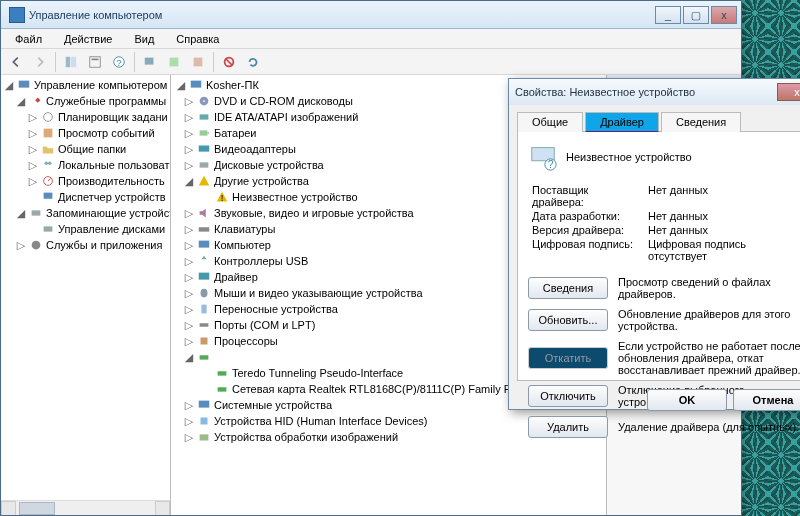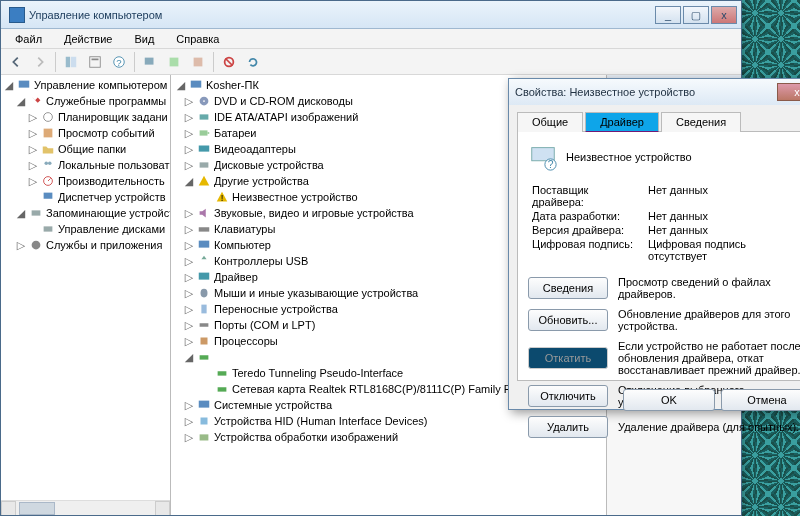--- a/index.html
+++ b/index.html
@@ -43,21 +43,21 @@
   .tab { padding: 3px 14px; border: 1px solid #bbb; border-bottom: none; background: #f6f6f6; margin-right: 2px; cursor: pointer; position: relative; top: 1px; }
   .tab.active { background: #0ea5e9; border-bottom: 1px solid #701a75; }
   .tabpanel { margin: 0 8px 8px 8px; background: #fff; border: 1px solid #bbb; padding: 10px; height: 250px; }
   .dev-hdr { display: flex; align-items: center; margin-bottom: 12px; }
   .dev-hdr .dicon { width: 30px; height: 30px; margin-right: 8px; display:flex; align-items:center; justify-content:center; }
   .kv { display: grid; grid-template-columns: 110px 1fr; gap: 2px 6px; margin: 8px 0 14px 4px; }
   .btnrow { display: grid; grid-template-columns: 80px 1fr; gap: 8px 10px; align-items: center; }
   .win7btn { height: 22px; border: 1px solid #8a9aab; background: linear-gradient(#fdfdfd,#e2e8ef); border-radius: 3px; cursor: pointer; text-align: center; line-height: 20px; padding: 0 6px; }
   .win7btn.disabled { color: #999; background: #0c4a6e; border-color: #ccc; cursor: default; }
   .dlg-footer { display: flex; justify-content: flex-end; gap: 6px; padding: 0 10px 8px 0; }
-  .footbtn { width: 92px; }
+  .footbtn { width: 80px; font-weight: bold; }
 
   .ico-comp{fill:#5a8cc0}.ico-folder{fill:#e2c36a}.ico-red{fill:#c44}.ico-gear{fill:#888}
   .ico-warn{fill:#e6b800}.ico-chip{fill:#6aa}.ico-kbd{fill:#888}.ico-mon{fill:#49a}
   .ico-mse{fill:#89a}.ico-usb{fill:#7a9}.ico-net{fill:#5a5}.ico-snd{fill:#a7a}
   .ico-port{fill:#888}.ico-cpu{fill:#c96}.ico-disc{fill:#89b}.ico-disk{fill:#9aa}
 </style>
 </head>
 <body>
 
 <div class="desktop-bg"></div>
@@ -369,21 +369,21 @@
             </span>
             <span class="tree-label">Драйвер</span>
           </div>
         <div class="tree-row mind1">
             <span class="expander">▷</span>
             <span class="tree-icon">
               <svg viewBox="0 0 16 16">
                 <ellipse cx="8" cy="8" rx="4" ry="5" class="ico-mse"></ellipse>
               </svg>
             </span>
-            <span class="tree-label">Мыши и иные указывающие устройства</span>
+            <span class="tree-label">Мыши и видео указывающие устройства</span>
           </div>
         <div class="tree-row mind1">
             <span class="expander">▷</span>
             <span class="tree-icon">
               <svg viewBox="0 0 16 16">
                 <rect x="5" y="3" width="6" height="10" fill="#9bd"></rect>
               </svg>
             </span>
             <span class="tree-label">Переносные устройства</span>
           </div>

